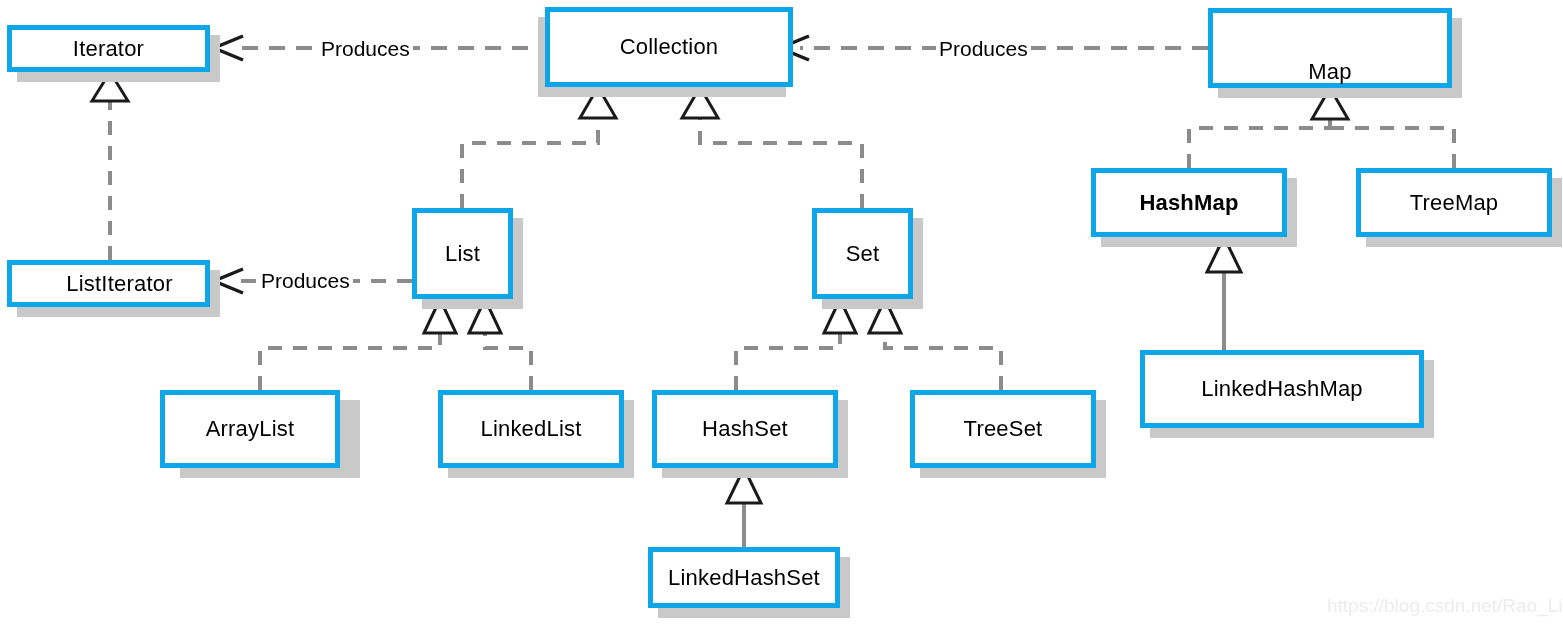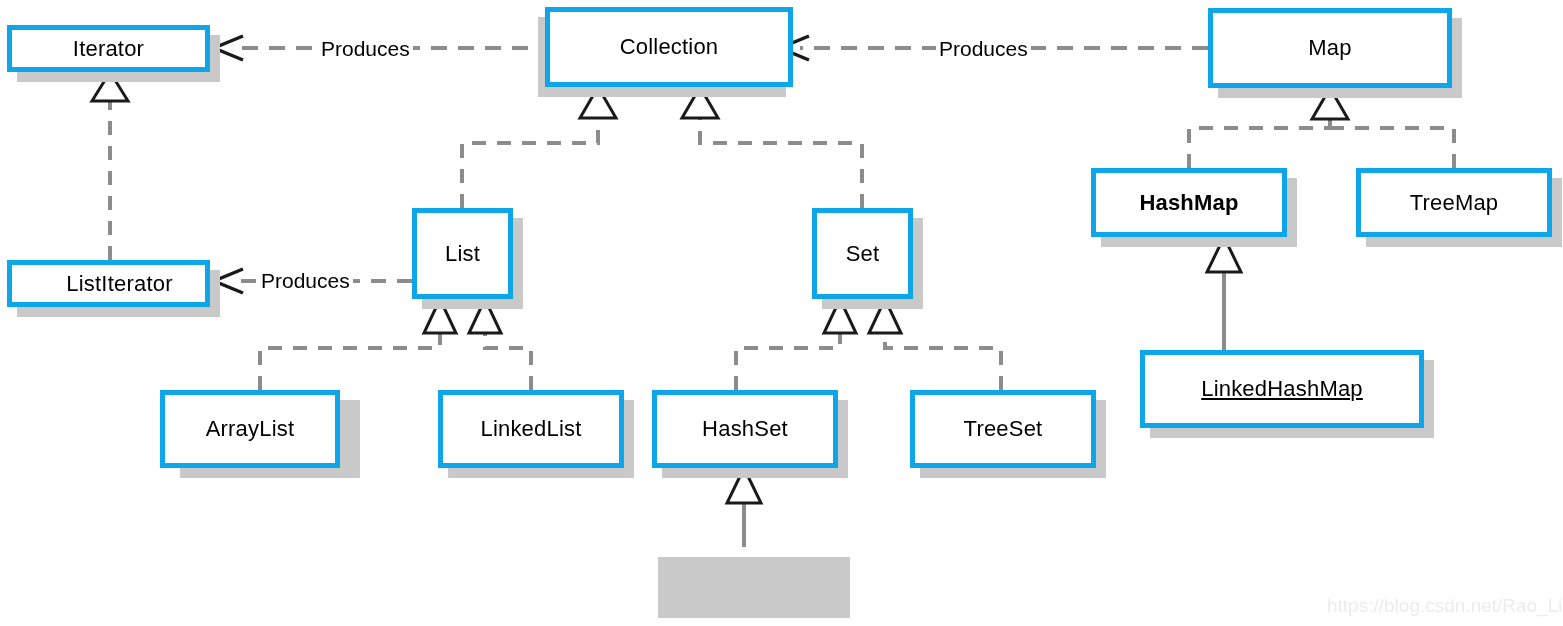--- a/index.html
+++ b/index.html
@@ -175,21 +175,21 @@
   <div class="node-shadow" style="left:658px; top:557px; width:192px; height:61px;"></div>
 
   <div class="node" style="left:7px; top:25px; width:203px; height:47px;">
     <span>Iterator</span>
   </div>
 
   <div class="node" style="left:545px; top:7px; width:248px; height:80px;text-align:center;">
     <span>Collection</span>
   </div>
 
-  <div class="node" style="left:1208px; top:8px; width:244px; height:80px;">
+  <div class="node" style="left:1208px; top:8px; width:244px; height:80px;align-items:flex-end;">
     <span>Map</span>
   </div>
 
   <div class="node" style="left:7px; top:260px; width:203px; height:47px;padding-left:22px;">
     <span>ListIterator</span>
   </div>
 
   <div class="node" style="left:412px; top:208px; width:101px; height:91px;">
     <span>List</span>
   </div>
@@ -215,24 +215,27 @@
   </div>
 
   <div class="node" style="left:652px; top:390px; width:186px; height:78px;">
     <span>HashSet</span>
   </div>
 
   <div class="node" style="left:910px; top:390px; width:186px; height:78px;">
     <span>TreeSet</span>
   </div>
 
-  <div class="node" style="left:1140px; top:350px; width:284px; height:78px;text-decoration:underline;">
+  <div class="node" style="left:1140px; top:350px; width:284px; height:78px;">
     <span>LinkedHashMap</span>
   </div>
 
+  <div class="node" style="left:648px; top:547px; width:192px; height:61px;">
+    <span>LinkedHashSet</span>
+  </div>
 
   <div class="edge-label" style="left:318px; top:37px;">Produces</div>
 
   <div class="edge-label" style="left:936px; top:37px;">Produces</div>
 
   <div class="edge-label" style="left:258px; top:269px;">Produces</div>
 
   <div id="watermark" style="left:1327px; top:596px;">https://blog.csdn.net/Rao_Limon</div>
 
 </div>

